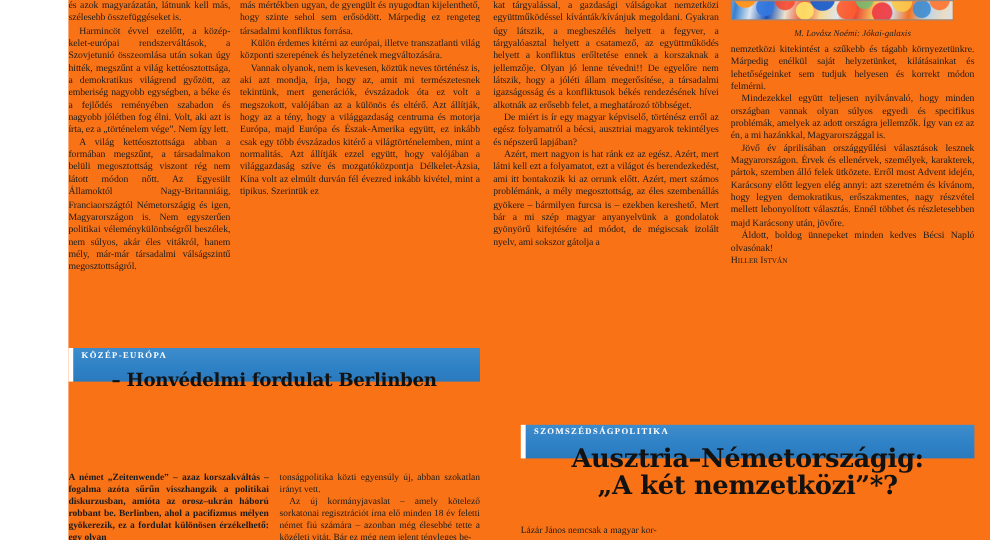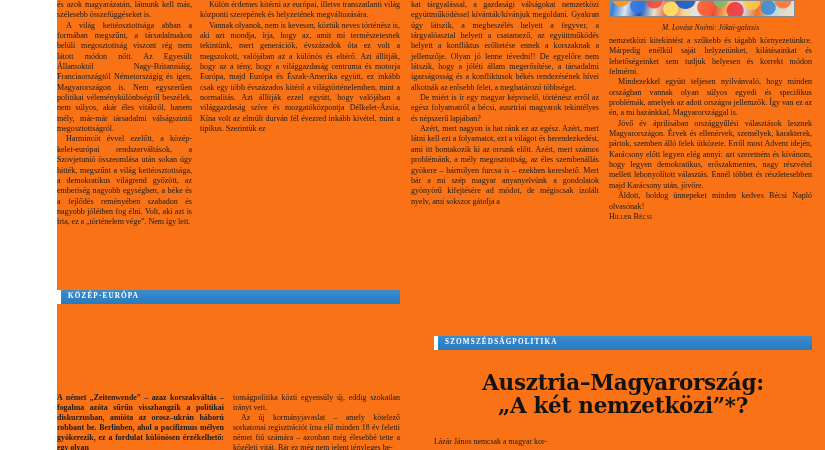--- a/index.html
+++ b/index.html
@@ -89,37 +89,37 @@
     text-align: center;
     font-style: italic;
     font-size: 7.4px;
     color: #1d1d1d;
     letter-spacing: .05px;
   }
 
   
   .banner {
     position: absolute;
-    height: 14px;
+    height: 28px;
     background: linear-gradient(180deg, #3e8ccc 0%, #2f82c6 55%, #2a79bd 100%);
     border-left: 4px solid #ffffff;
   }
   .banner span {
     display: block;
     padding: 2.4px 0 0 7px;
     font-family: "Liberation Serif", "DejaVu Serif", serif;
     font-weight: 700;
     font-size: 7.2px;
     letter-spacing: 1.15px;
     color: #ffffff;
     white-space: nowrap;
   }
 
   #banner-kozep-europa { left: 57px; top: 290px; width: 343px; }
-  #banner-szomszedsag  { left: 434px; top: 336px; width: 378px; }
+  #banner-szomszedsag  { left: 434px; top: 354px; width: 378px; }
 
   
   .headline {
     position: absolute;
     text-align: center;
     font-family: "DejaVu Serif", "Liberation Serif", serif;
     font-weight: 700;
     color: #121212;
     line-height: 1.02;
   }
@@ -189,71 +189,73 @@
     background: #ffffff;
   }
 </style>
 </head>
 <body>
 
 <div id="page">
 
   <div class="col" id="col1">
     <p>és azok magyarázatán, látnunk kell más, szélesebb összefüggéseket is.</p>
+    <p class="ind">Harmincöt évvel ezelőtt, a közép-kelet-európai rendszerváltások, a Szovjetunió összeomlása után sokan úgy hitték, megszűnt a világ kettéosztottsága, a demokratikus világrend győzött, az emberiség nagyobb egységben, a béke és a fejlődés reményében szabadon és nagyobb jólétben fog élni. Volt, aki azt is írta, ez a „történelem vége”. Nem így lett.</p>
     <p class="ind">A világ kettéosztottsága abban a formában megszűnt, a társadalmakon belüli megosztottság viszont rég nem látott módon nőtt. Az Egyesült Államoktól Nagy-Britanniáig, Franciaországtól Németországig és igen, Magyarországon is. Nem egyszerűen politikai véleménykülönbségről beszélek, nem súlyos, akár éles vitákról, hanem mély, már-már társadalmi válságszintű megosztottságról.</p>
-    <p class="ind">Harmincöt évvel ezelőtt, a közép-kelet-európai rendszerváltások, a Szovjetunió összeomlása után sokan úgy hitték, megszűnt a világ kettéosztottsága, a demokratikus világrend győzött, az emberiség nagyobb egységben, a béke és a fejlődés reményében szabadon és nagyobb jólétben fog élni. Volt, aki azt is írta, ez a „történelem vége”. Nem így lett.</p>
   </div>
 
   <div class="col" id="col2">
+    <p>más mértékben ugyan, de gyengült és nyugodtan kijelenthető, hogy szinte sehol sem erősödött. Márpedig ez rengeteg társadalmi konfliktus forrása.</p>
     <p class="ind">Külön érdemes kitérni az európai, illetve transzatlanti világ központi szerepének és helyzetének megváltozására.</p>
     <p class="ind">Vannak olyanok, nem is kevesen, köztük neves történész is, aki azt mondja, írja, hogy az, amit mi természetesnek tekintünk, mert generációk, évszázadok óta ez volt a megszokott, valójában az a különös és eltérő. Azt állítják, hogy az a tény, hogy a világgazdaság centruma és motorja Európa, majd Európa és Észak-Amerika együtt, ez inkább csak egy több évszázados kitérő a világtörténelemben, mint a normalitás. Azt állítják ezzel együtt, hogy valójában a világgazdaság szíve és mozgatóközpontja Délkelet-Ázsia, Kína volt az elmúlt durván fél évezred inkább kivétel, mint a tipikus. Szerintük ez</p>
   </div>
 
   <div class="col" id="col3">
     <p>kat tárgyalással, a gazdasági válságokat nemzetközi együttműködéssel kívánták/kívánjuk megoldani. Gyakran úgy látszik, a megbeszélés helyett a fegyver, a tárgyalóasztal helyett a csatamező, az együttműködés helyett a konfliktus erőltetése ennek a korszaknak a jellemzője. Olyan jó lenne tévedni!! De egyelőre nem látszik, hogy a jóléti állam megerősítése, a társadalmi igazságosság és a konfliktusok békés rendezésének hívei alkotnák az erősebb felet, a meghatározó többséget.</p>
     <p class="ind">De miért is ír egy magyar képviselő, történész erről az egész folyamatról a bécsi, ausztriai magyarok tekintélyes és népszerű lapjában?</p>
     <p class="ind">Azért, mert nagyon is hat ránk ez az egész. Azért, mert látni kell ezt a folyamatot, ezt a világot és berendezkedést, ami itt bontakozik ki az orrunk előtt. Azért, mert számos problémánk, a mély megosztottság, az éles szembenállás gyökere – bármilyen furcsa is – ezekben kereshető. Mert bár a mi szép magyar anyanyelvünk a gondolatok gyönyörű kifejtésére ad módot, de mégiscsak izolált nyelv, ami sokszor gátolja a</p>
   </div>
 
   <div class="artwork-wrap">
     <div class="artwork"></div>
   </div>
   <div class="artwork-caption">M. Lovász Noémi: Jókai-galaxis</div>
 
   <div class="col" id="col4" style="top:36px;">
     <p>nemzetközi kitekintést a szűkebb és tágabb környezetünkre. Márpedig enélkül saját helyzetünket, kilátásainkat és lehetőségeinket sem tudjuk helyesen és korrekt módon felmérni.</p>
     <p class="ind">Mindezekkel együtt teljesen nyilvánvaló, hogy minden országban vannak olyan súlyos egyedi és specifikus problémák, amelyek az adott országra jellemzők. Így van ez az én, a mi hazánkkal, Magyarországgal is.</p>
     <p class="ind">Jövő év áprilisában országgyűlési választások lesznek Magyarországon. Érvek és ellenérvek, személyek, karakterek, pártok, szemben álló felek ütközete. Erről most Advent idején, Karácsony előtt legyen elég annyi: azt szeretném és kívánom, hogy legyen demokratikus, erőszakmentes, nagy részvétel mellett lebonyolított választás. Ennél többet és részletesebben majd Karácsony után, jövőre.</p>
     <p class="ind">Áldott, boldog ünnepeket minden kedves Bécsi Napló olvasónak!</p>
-    <p class="byline">Hiller Bécsi</p>
+    <p class="byline">Hiller István</p>
   </div>
 
   <div class="banner" id="banner-kozep-europa">
     <span>KÖZÉP-EURÓPA</span>
   </div>
 
   <div class="headline" id="headline-zeitenwende">
+    <span class="h-sub">– Honvédelmi fordulat Berlinben</span>
   </div>
 
   <div class="lower-cols twocol" id="zeit-body">
     <div class="lead">
       <p>A német „Zeitenwende” – azaz korszakváltás – fogalma azóta sűrűn visszhangzik a politikai diskurzusban, amióta az orosz–ukrán háború robbant be. Berlinben, ahol a pacifizmus mélyen gyökerezik, ez a fordulat különösen érzékelhető: egy olyan</p>
     </div>
     <div>
-      <p>tonságpolitika közti egyensúly új, eddig szokatlan irányt vett.</p>
+      <p>tonságpolitika közti egyensúly új, abban szokatlan irányt vett.</p>
       <p class="ind">Az új kormányjavaslat – amely kötelező sorkatonai regisztrációt írna elő minden 18 év feletti német fiú számára – azonban még élesebbé tette a közéleti vitát. Bár ez még nem jelent tényleges be-</p>
     </div>
   </div>
 
   <div class="banner" id="banner-szomszedsag">
     <span>SZOMSZÉDSÁGPOLITIKA</span>
   </div>
 
   <div class="headline" id="headline-ausztria">
-    <span class="h-line1">Ausztria–Magyarország:</span>
+    <span class="h-line1">Ausztria–Németországig:</span>
     <span class="h-line2">„A két nemzetközi”*?</span>
   </div>
 
   <div class="lower-cols twocol" id="ausz-body">
     <div>
       <p>Lázár János nemcsak a magyar kor-</p>
     </div>
     <div>
       <p>A volt együttműködéssel polgármes-</p>
     </div>

